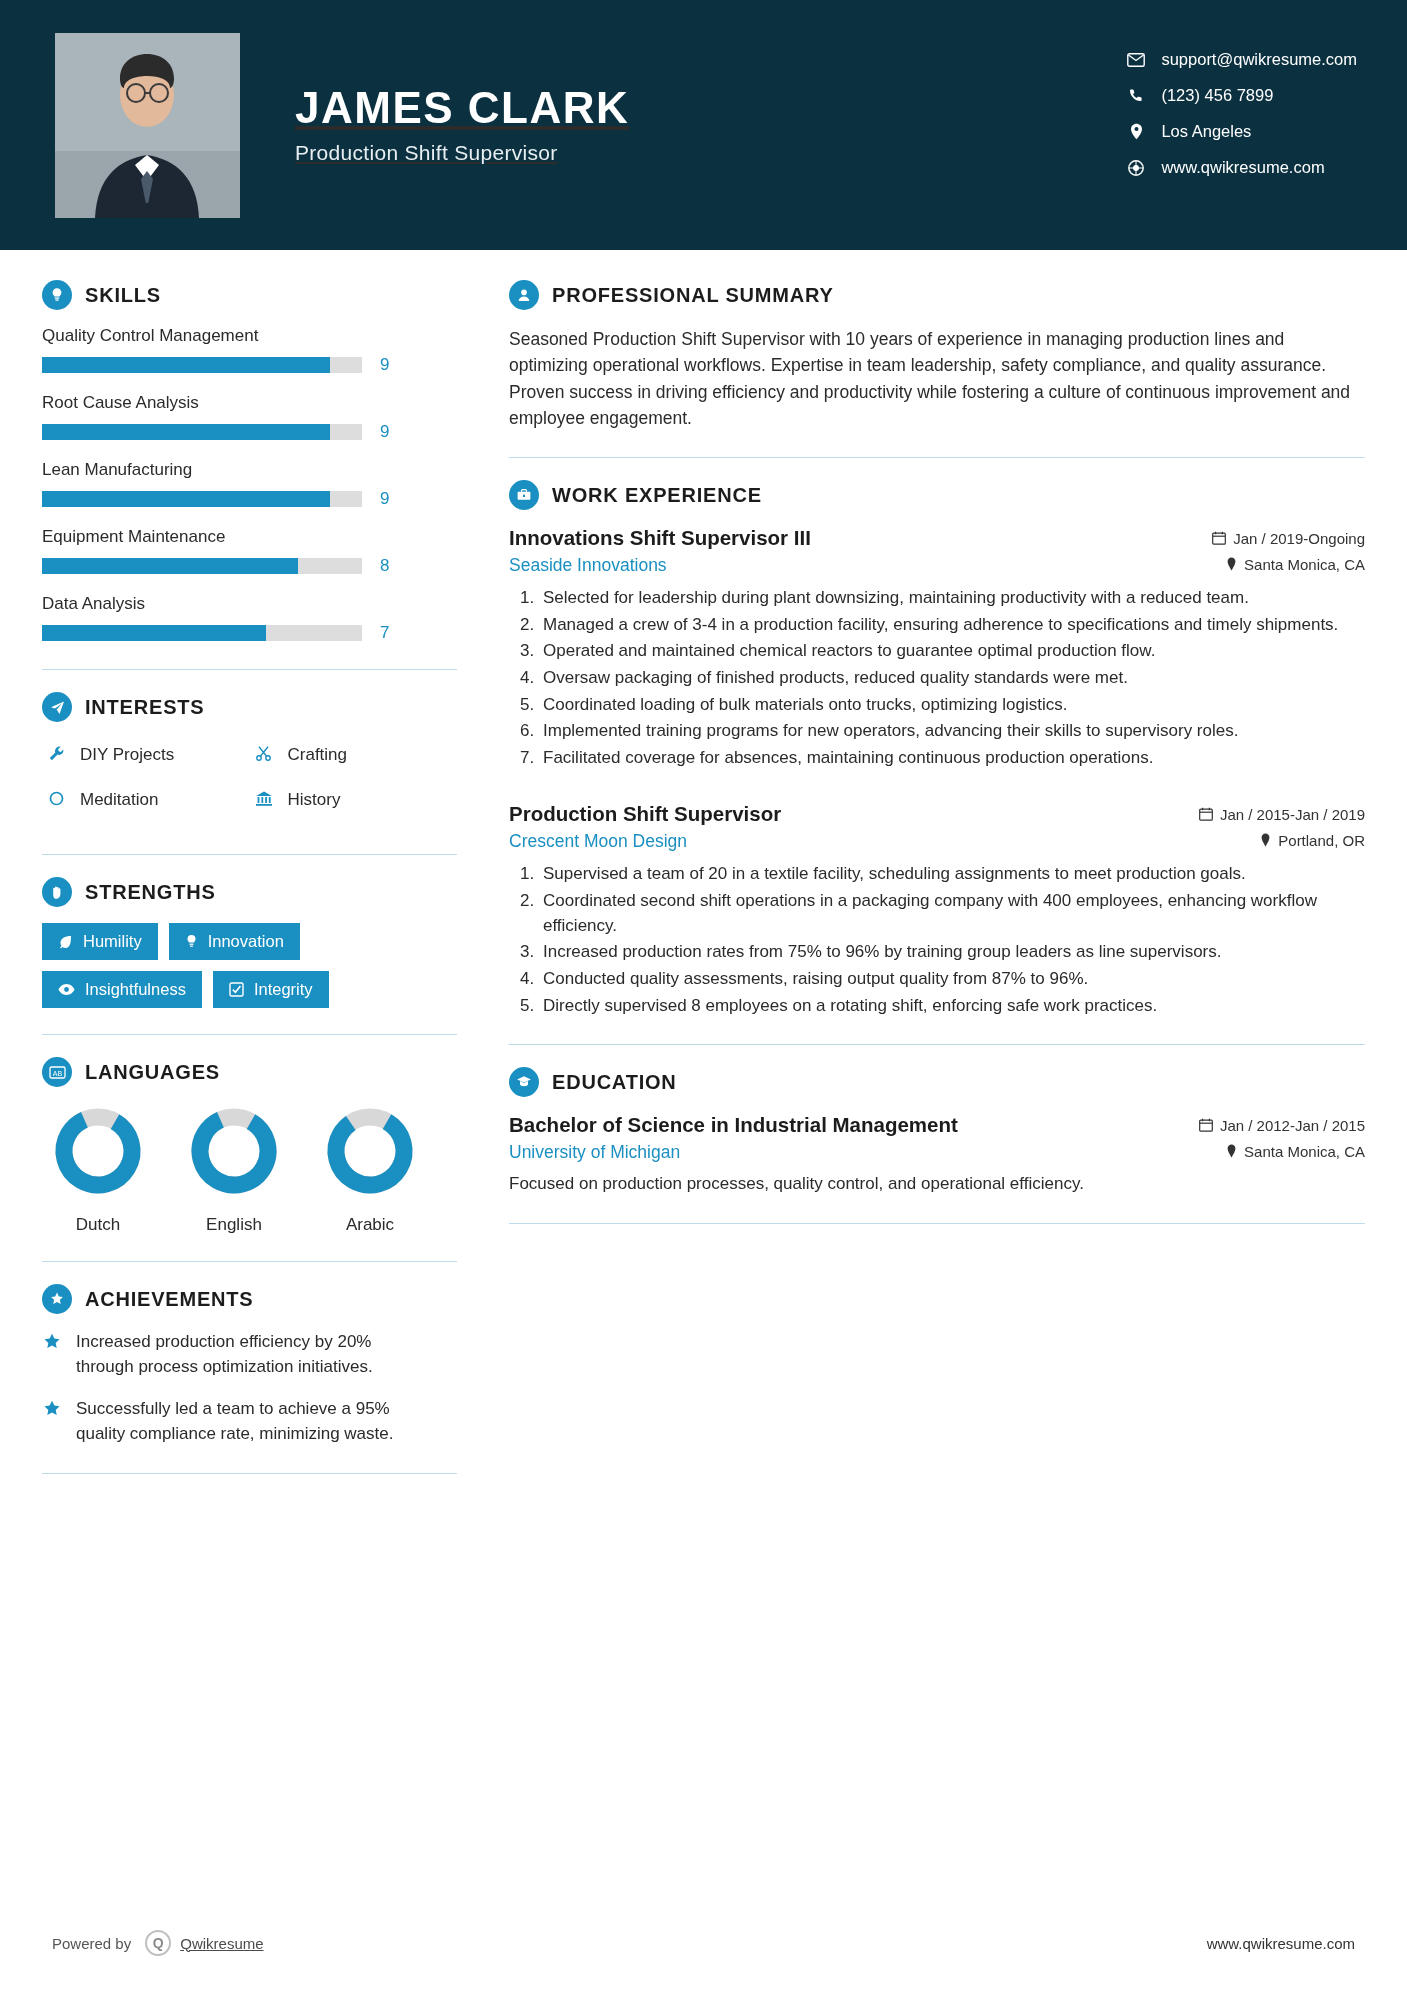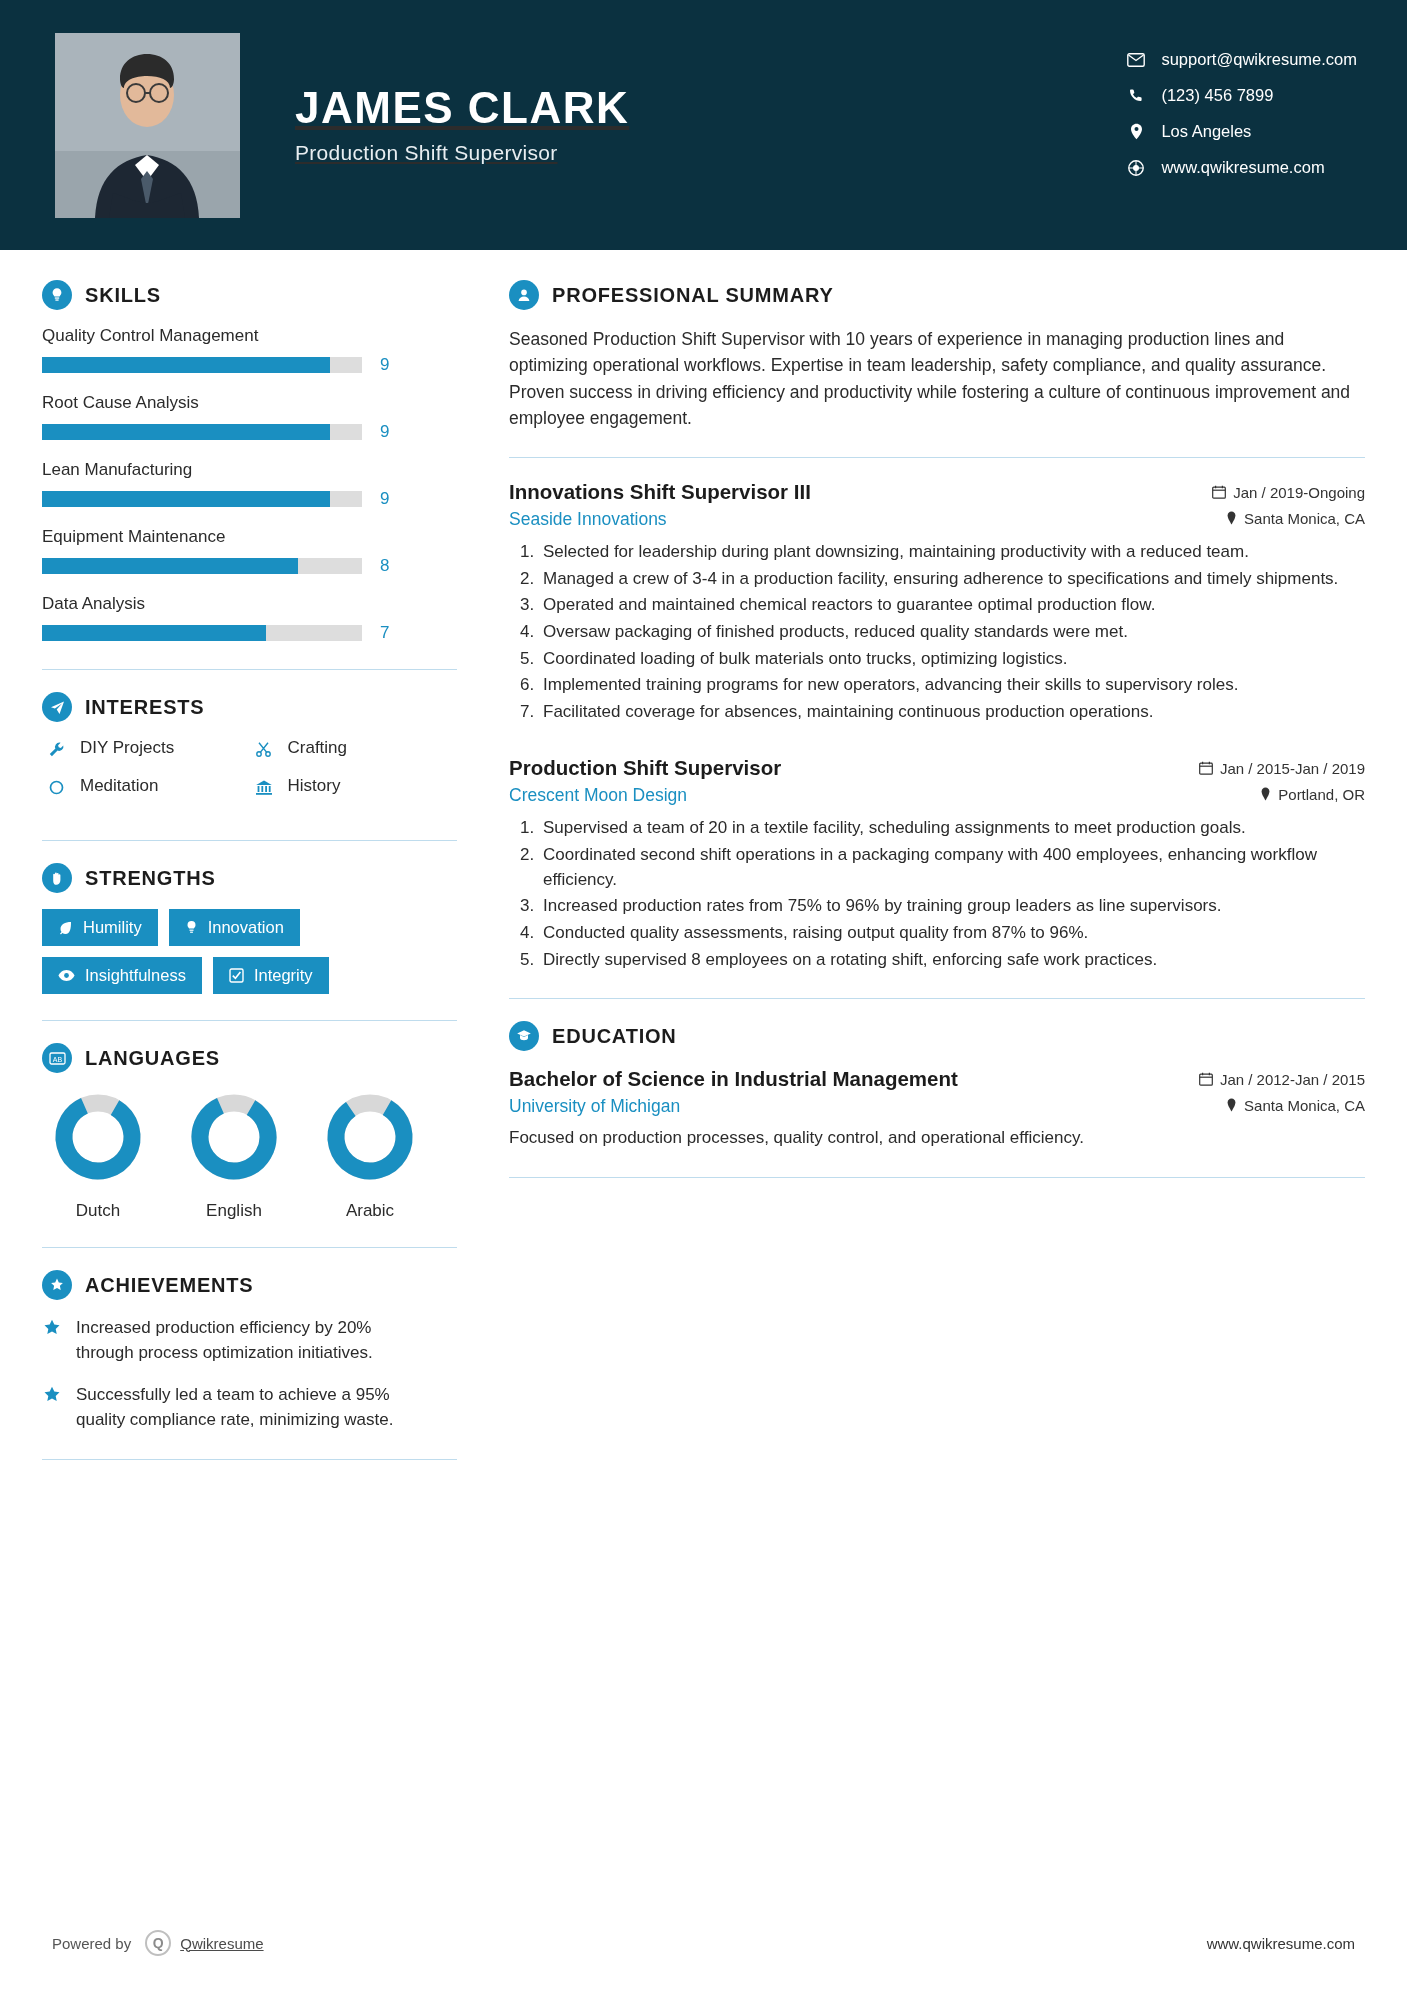--- a/index.html
+++ b/index.html
@@ -149,24 +149,25 @@
   }
 
   
   .interests-grid {
     display: flex;
     flex-wrap: wrap;
   }
   .interest {
     width: 50%;
     display: flex;
-    align-items: flex-end;
+    align-items: flex-start;
     font-size: 17px;
     margin-bottom: 18px;
     color: #2b2b2b;
+    margin-top: 7px;
   }
   .interest .ii {
     width: 28px;
     display: inline-flex;
     justify-content: center;
     color: #1a8fc1;
     margin-right: 10px;
   }
 
   
@@ -608,20 +609,30 @@
               </svg>
           </span>
           <span class="sec-title">PROFESSIONAL SUMMARY</span>
         </div>
         <div class="summary">Seasoned Production Shift Supervisor with 10 years of experience in managing production lines and optimizing operational workflows. Expertise in team leadership, safety compliance, and quality assurance. Proven success in driving efficiency and productivity while fostering a culture of continuous improvement and employee engagement.</div>
       </div>
 
       <div class="divider"></div>
 
       <div>
+        <div class="sec-head">
+          <span class="sec-ico">
+            <svg width="16" height="16" viewBox="0 0 16 16">
+                <rect x="1.6" y="4.8" width="12.8" height="8" rx="1" fill="#fff"></rect>
+                <path d="M5.6 4.8V3.6c0-.6.5-1 1-1h2.8c.6 0 1 .4 1 1v1.2" fill="none" stroke="#fff" stroke-width="1.3"></path>
+                <rect x="7" y="7.6" width="2" height="2.4" fill="#1a8fc1"></rect>
+              </svg>
+          </span>
+          <span class="sec-title">WORK EXPERIENCE</span>
+        </div>
         <div id="jobs-list">
             <div class="job">
               <div class="job-top">
                 <div class="job-title">Innovations Shift Supervisor III</div>
                 <div class="job-meta">
                   <span class="mi">
                     <svg width="14" height="14" viewBox="0 0 14 14">
                       <rect x="0.7" y="2.2" width="12.6" height="11" rx="1" fill="none" stroke="#333" stroke-width="1.2"></rect>
                       <path d="M0.7 5.2h12.6" stroke="#333" stroke-width="1.2"></path>
                       <path d="M3.6 0.8v2.4M10.4 0.8v2.4" stroke="#333" stroke-width="1.2"></path>

